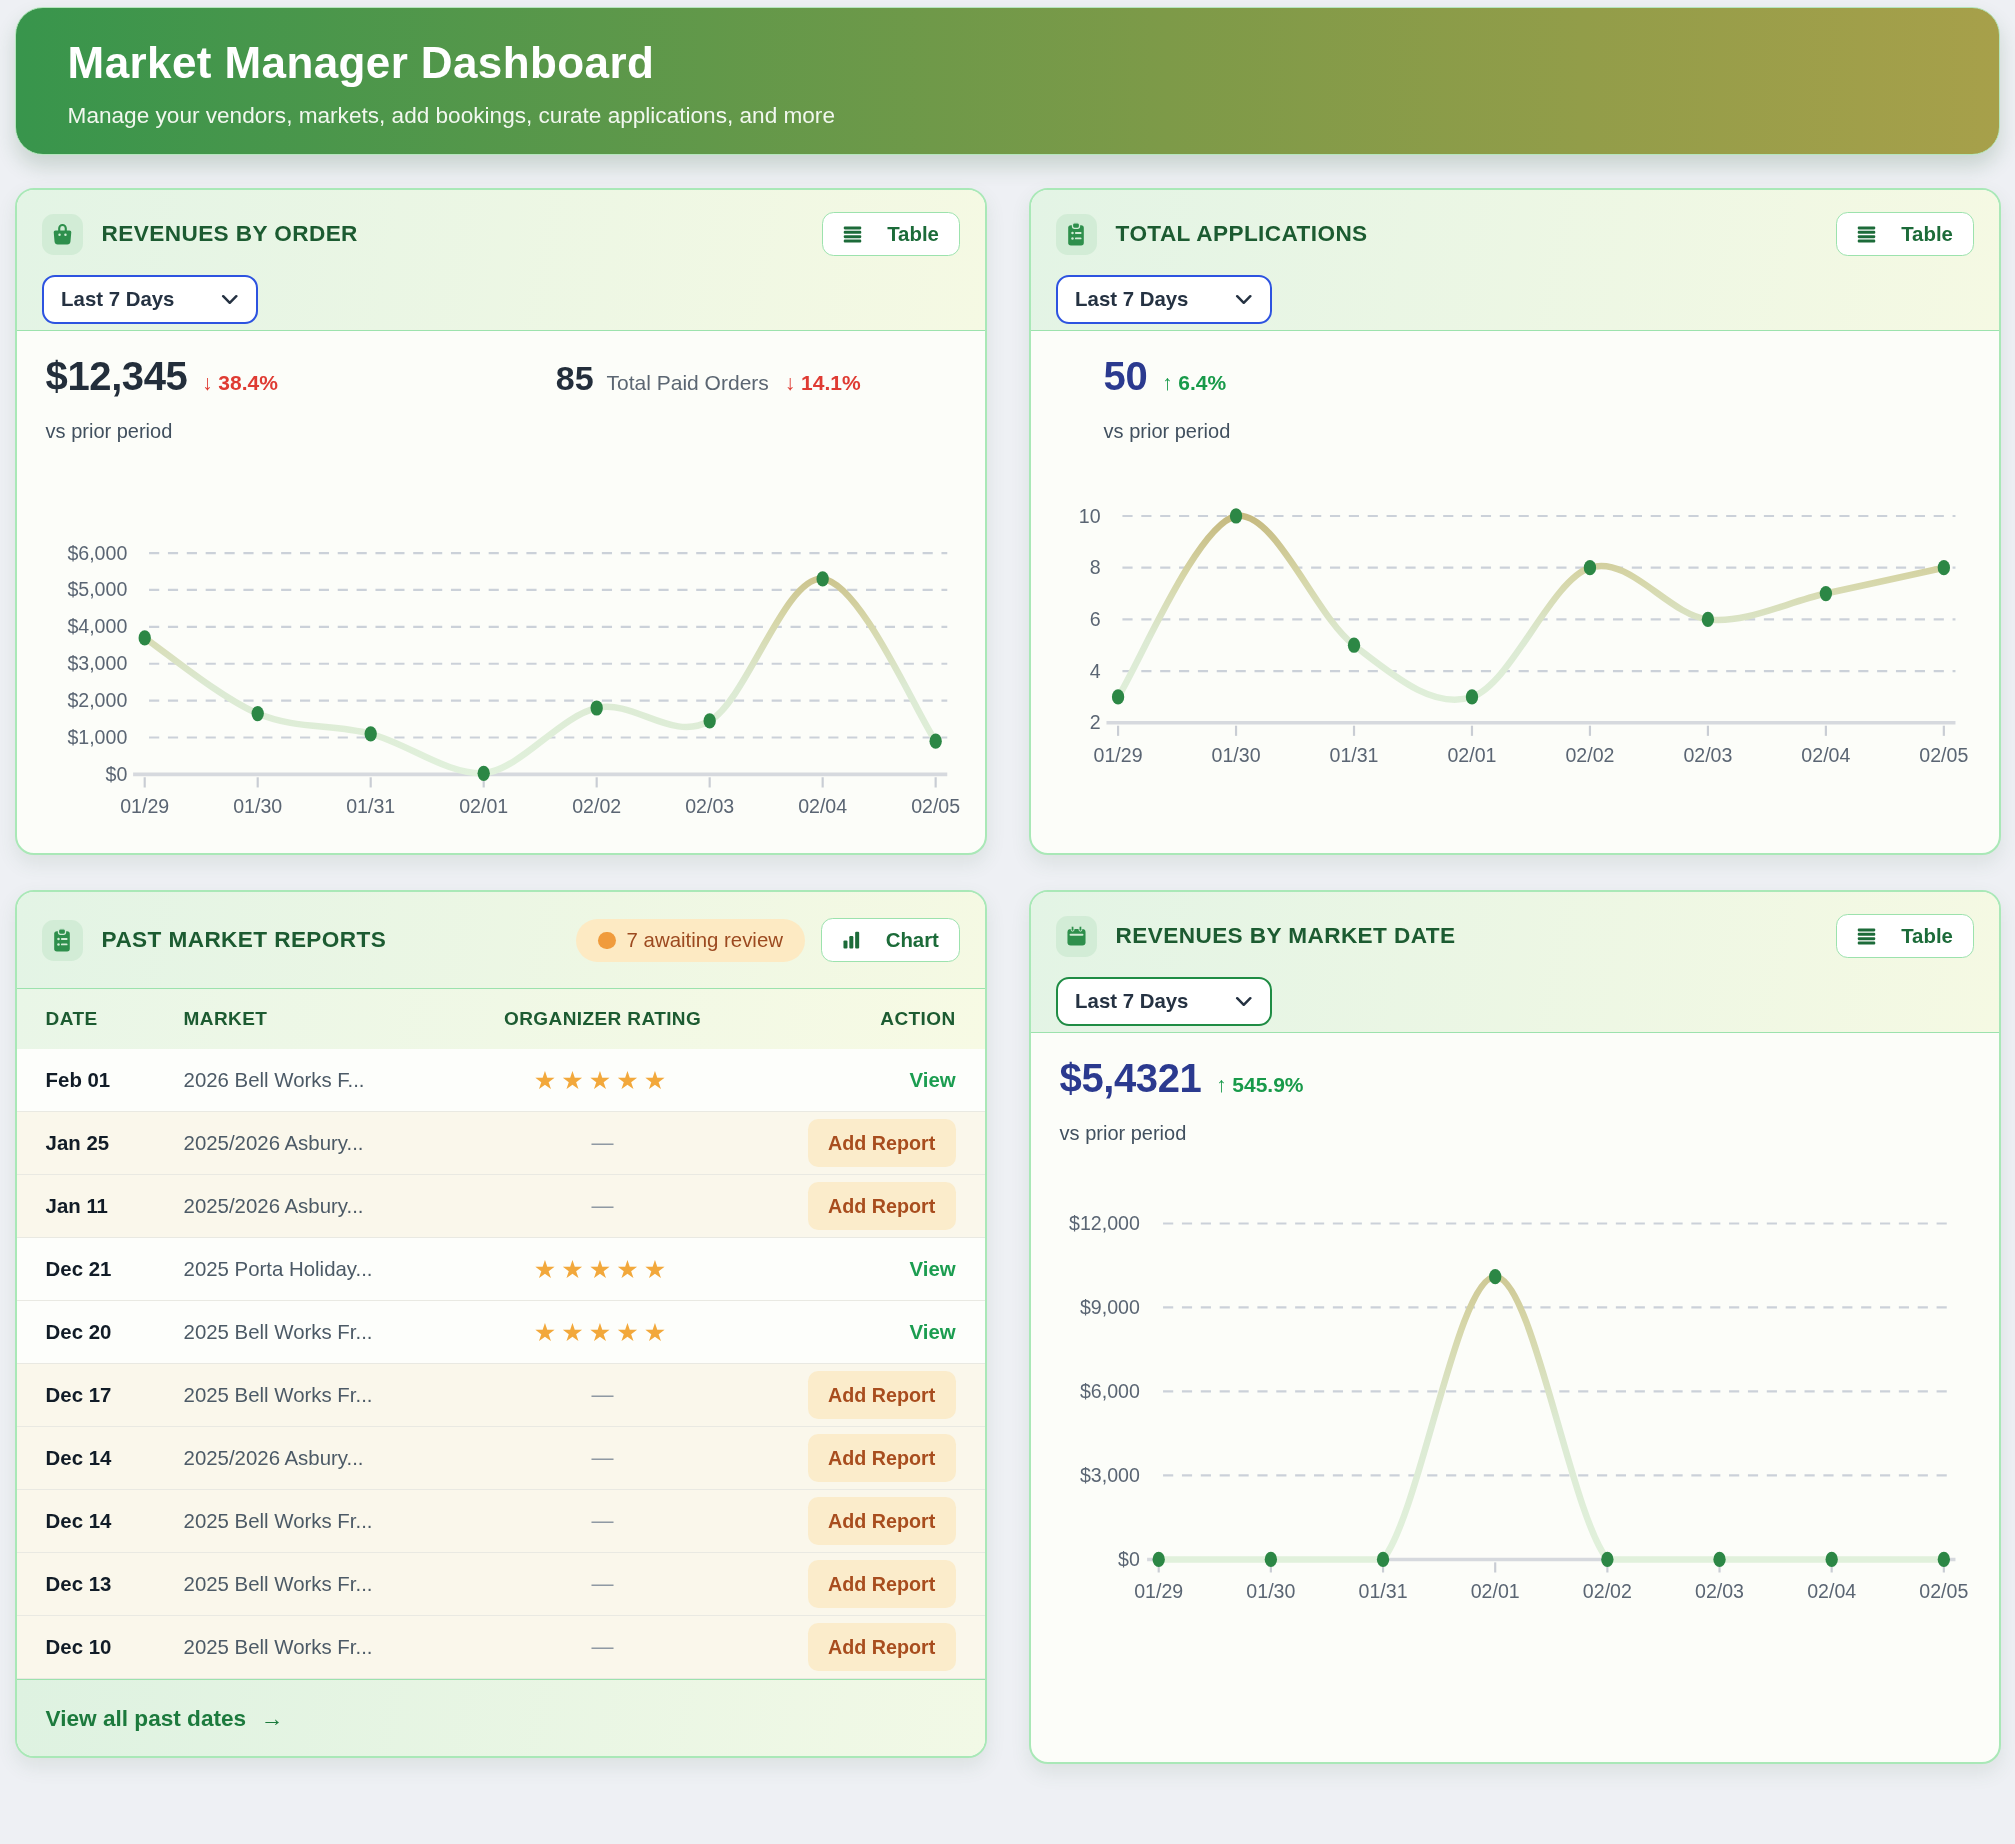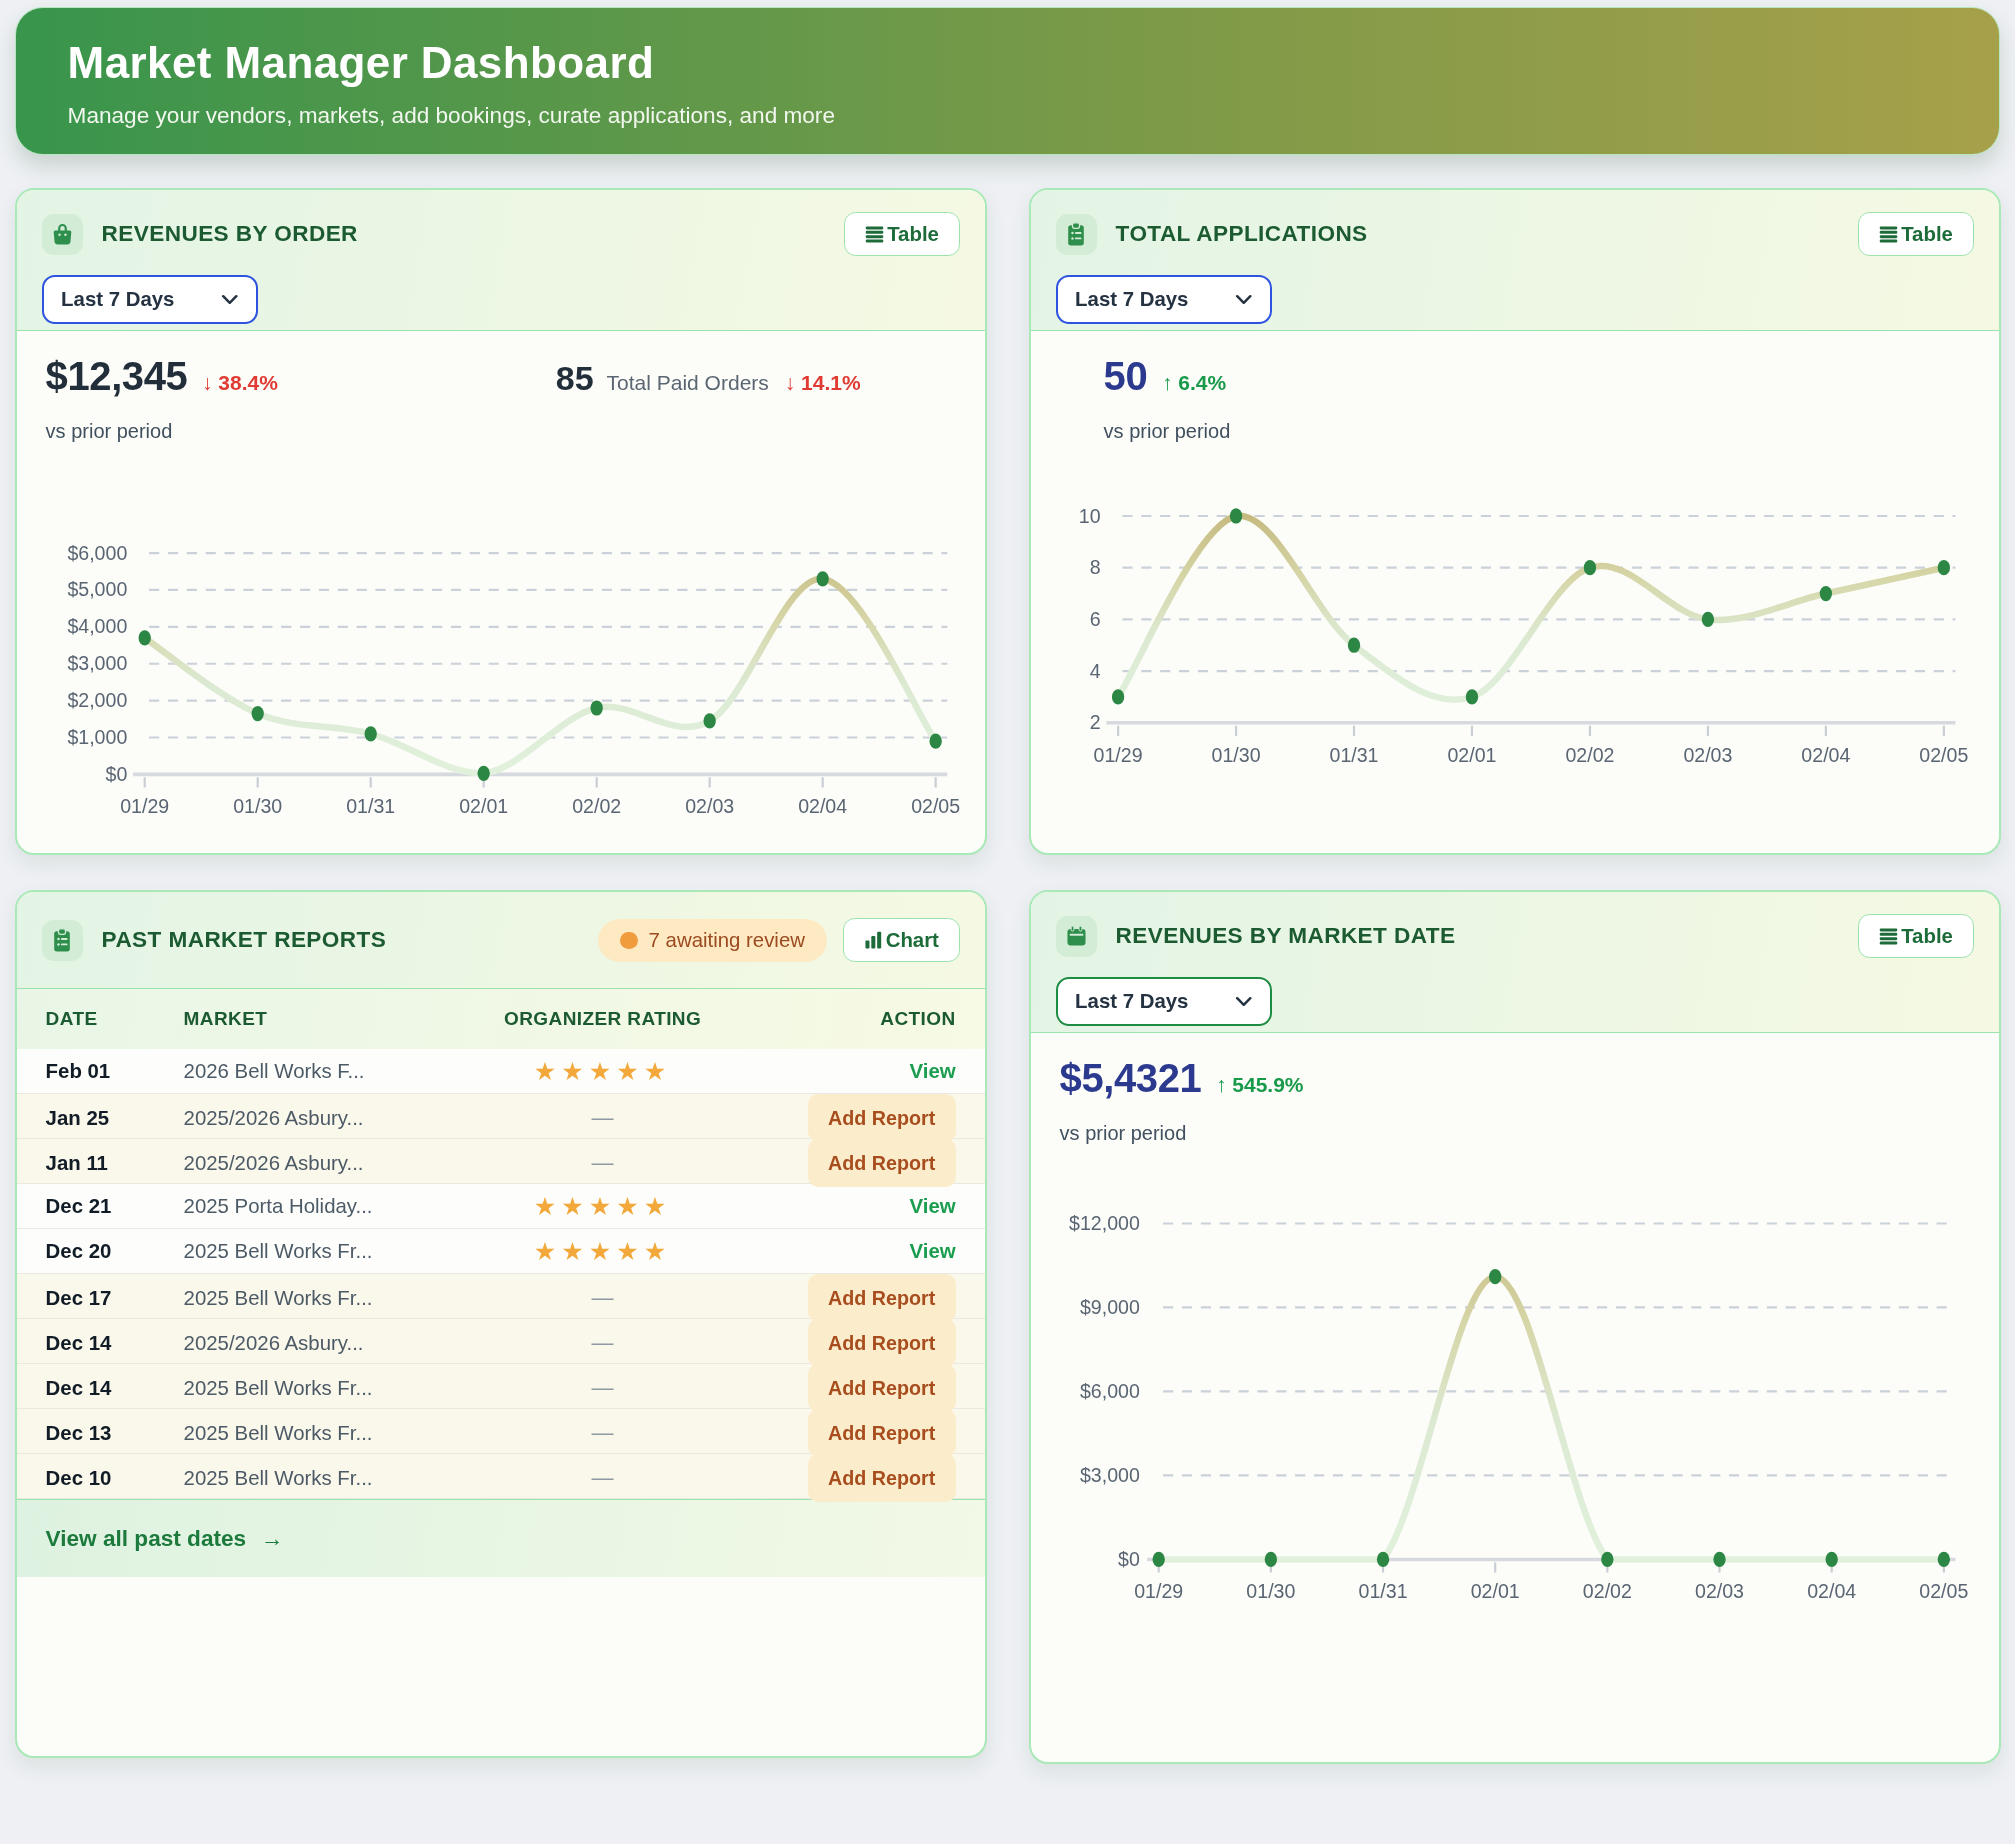--- a/index.html
+++ b/index.html
@@ -54,21 +54,21 @@
   }
   .card-head.short { height: 97px; padding-top: 26px; }
   .head-row { display:flex; align-items:center; }
   .chip {
     width:41px; height:41px; border-radius:11.7px;
     background:#d2ecd6; display:flex; align-items:center; justify-content:center;
     margin-right: 19px; flex:none;
   }
   .card-title { margin:0; flex:1; font-size:22.6px; font-weight:700; color:#1c5b31; letter-spacing:0.4px; }
   .ghost-btn {
-    display:flex; align-items:center; gap:3px;
+    display:flex; align-items:center; gap:25px;
     background:#ffffff; border:1.5px solid #9ce2ad; border-radius:11.7px;
     padding:9.5px 19.7px; font-family:inherit;
     font-size:20.4px; font-weight:600; color:#1c6b39; cursor:pointer; flex:none;
   }
   .badge {
     display:flex; align-items:center; gap:11px;
     background:#fdeac3; border-radius:728px; padding:10.2px 22px;
     font-size:20.4px; font-weight:400; color:#9c4a20; margin-right:16px; flex:none;
   }
   .badge .dot { width:17.5px; height:17.5px; border-radius:50%; background:#f09b3c; }
@@ -102,21 +102,21 @@
   .tbl-cols {
     display:grid; grid-template-columns: 138px 1fr 342px 182px;
     align-items:center; padding: 0 29px; height: 60px;
     background: linear-gradient(100deg, #e9f6e7, #f7fae4);
     font-size:19px; font-weight:700; color:#1c5b31; letter-spacing:0.4px;
   }
   .tbl-cols .c3 { text-align:center; }
   .tbl-cols .c4 { text-align:right; }
   .trow {
     display:grid; grid-template-columns: 138px 1fr 342px 182px;
-    align-items:center; padding: 0 29px; height: 45px;
+    align-items:center; padding: 0 29px; height: 63px;
     background:#fdfefb; border-bottom:0.7px solid #e9e9e2;
   }
   .trow.pending { background:#faf7eb; }
   .cell-date { font-size:20.4px; font-weight:700; color:#111c27; }
   .cell-market { font-size:20.4px; color:#4c5a66; }
   .cell-rating { text-align:center; }
   .stars { color:#f2a83b; font-size:25px; letter-spacing:5.1px; }
   .nodash { color:#8f99a3; font-size:22px; }
   .cell-action { text-align:right; }
   .view-link { color:#1b9d50; font-size:20.4px; font-weight:600; text-decoration:none; cursor:pointer; }

